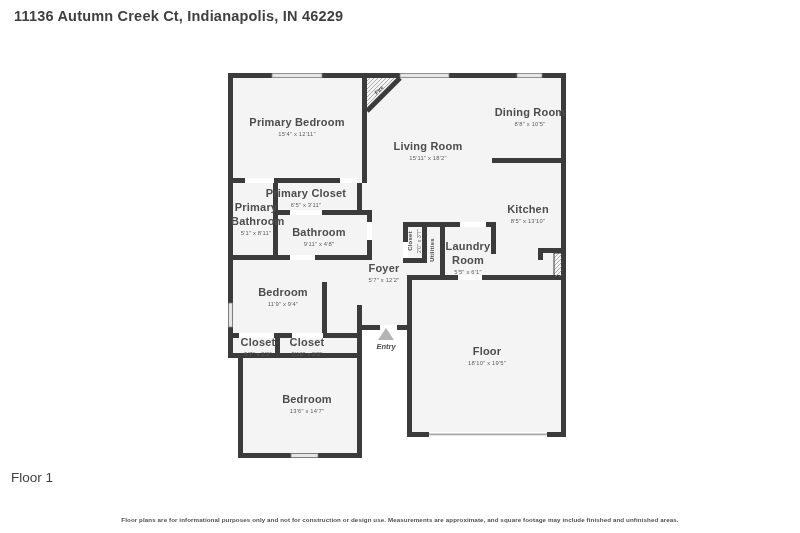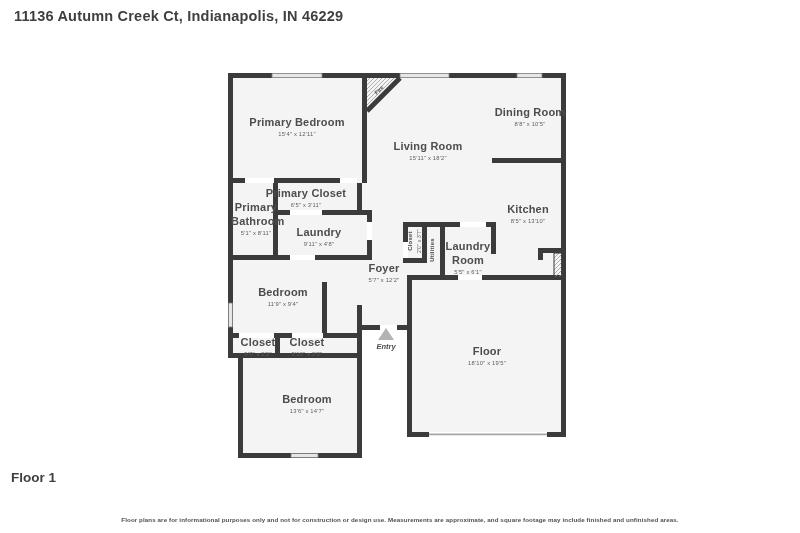--- a/index.html
+++ b/index.html
@@ -9,21 +9,21 @@
   .plan-svg{position:absolute;left:0;top:0;}
   .room-label{position:absolute;transform:translate(-50%,-50%);text-align:center;white-space:nowrap;line-height:1.25;}
   .room-label.wrap{white-space:normal;}
   .room-label.vertical{transform:translate(-50%,-50%) rotate(-90deg);}
   .rname{display:block;font-size:11px;font-weight:bold;color:#4d4d4d;letter-spacing:.2px;}
   .rdims{display:block;font-size:5.8px;color:#5e5e5e;margin-top:1px;letter-spacing:.2px;}
   .rname.small{font-size:6px;}
   .rdims.small{font-size:5px;}
   .fire-label{position:absolute;transform:translate(-50%,-50%) rotate(-45deg);font-size:5.5px;font-weight:bold;color:#4d4d4d;}
   .entry-label{position:absolute;transform:translate(-50%,-50%);font-size:7.5px;font-weight:bold;color:#4d4d4d;font-style:italic;}
-  .floor-label{position:absolute;left:11px;top:470px;font-size:13.5px;font-weight:bold;color:#3f3f3f;}
+  .floor-label{position:absolute;left:11px;top:470px;font-size:13.5px;font-weight:normal;color:#3f3f3f;}
   .disclaimer{position:absolute;left:0;top:516px;width:800px;text-align:center;font-size:6.2px;
     font-weight:bold;color:#4f4f4f;letter-spacing:.1px;}
 </style>
 </head>
 <body>
 
 <div class="canvas">
 
   <div class="title">11136 Autumn Creek Ct, Indianapolis, IN 46229</div>
 
@@ -162,21 +162,21 @@
     <span class="rname">Primary Closet</span>
     <span class="rdims">6'5" x 3'11"</span>
   </div>
 
   <div class="room-label wrap" style="left:256px;top:219px;width:50px">
     <span class="rname">Primary Bathroom</span>
     <span class="rdims">5'1" x 8'11"</span>
   </div>
 
   <div class="room-label" style="left:319px;top:237px">
-    <span class="rname">Laundry</span>
+    <span class="rname">Bathroom</span>
     <span class="rdims">9'11" x 4'8"</span>
   </div>
 
   <div class="room-label vertical" style="left:414px;top:241px">
     <span class="rname small">Closet</span>
     <span class="rdims small">2'0" x 3'7"</span>
   </div>
 
   <div class="room-label vertical" style="left:433px;top:250px">
     <span class="rname small">Utilities</span>

